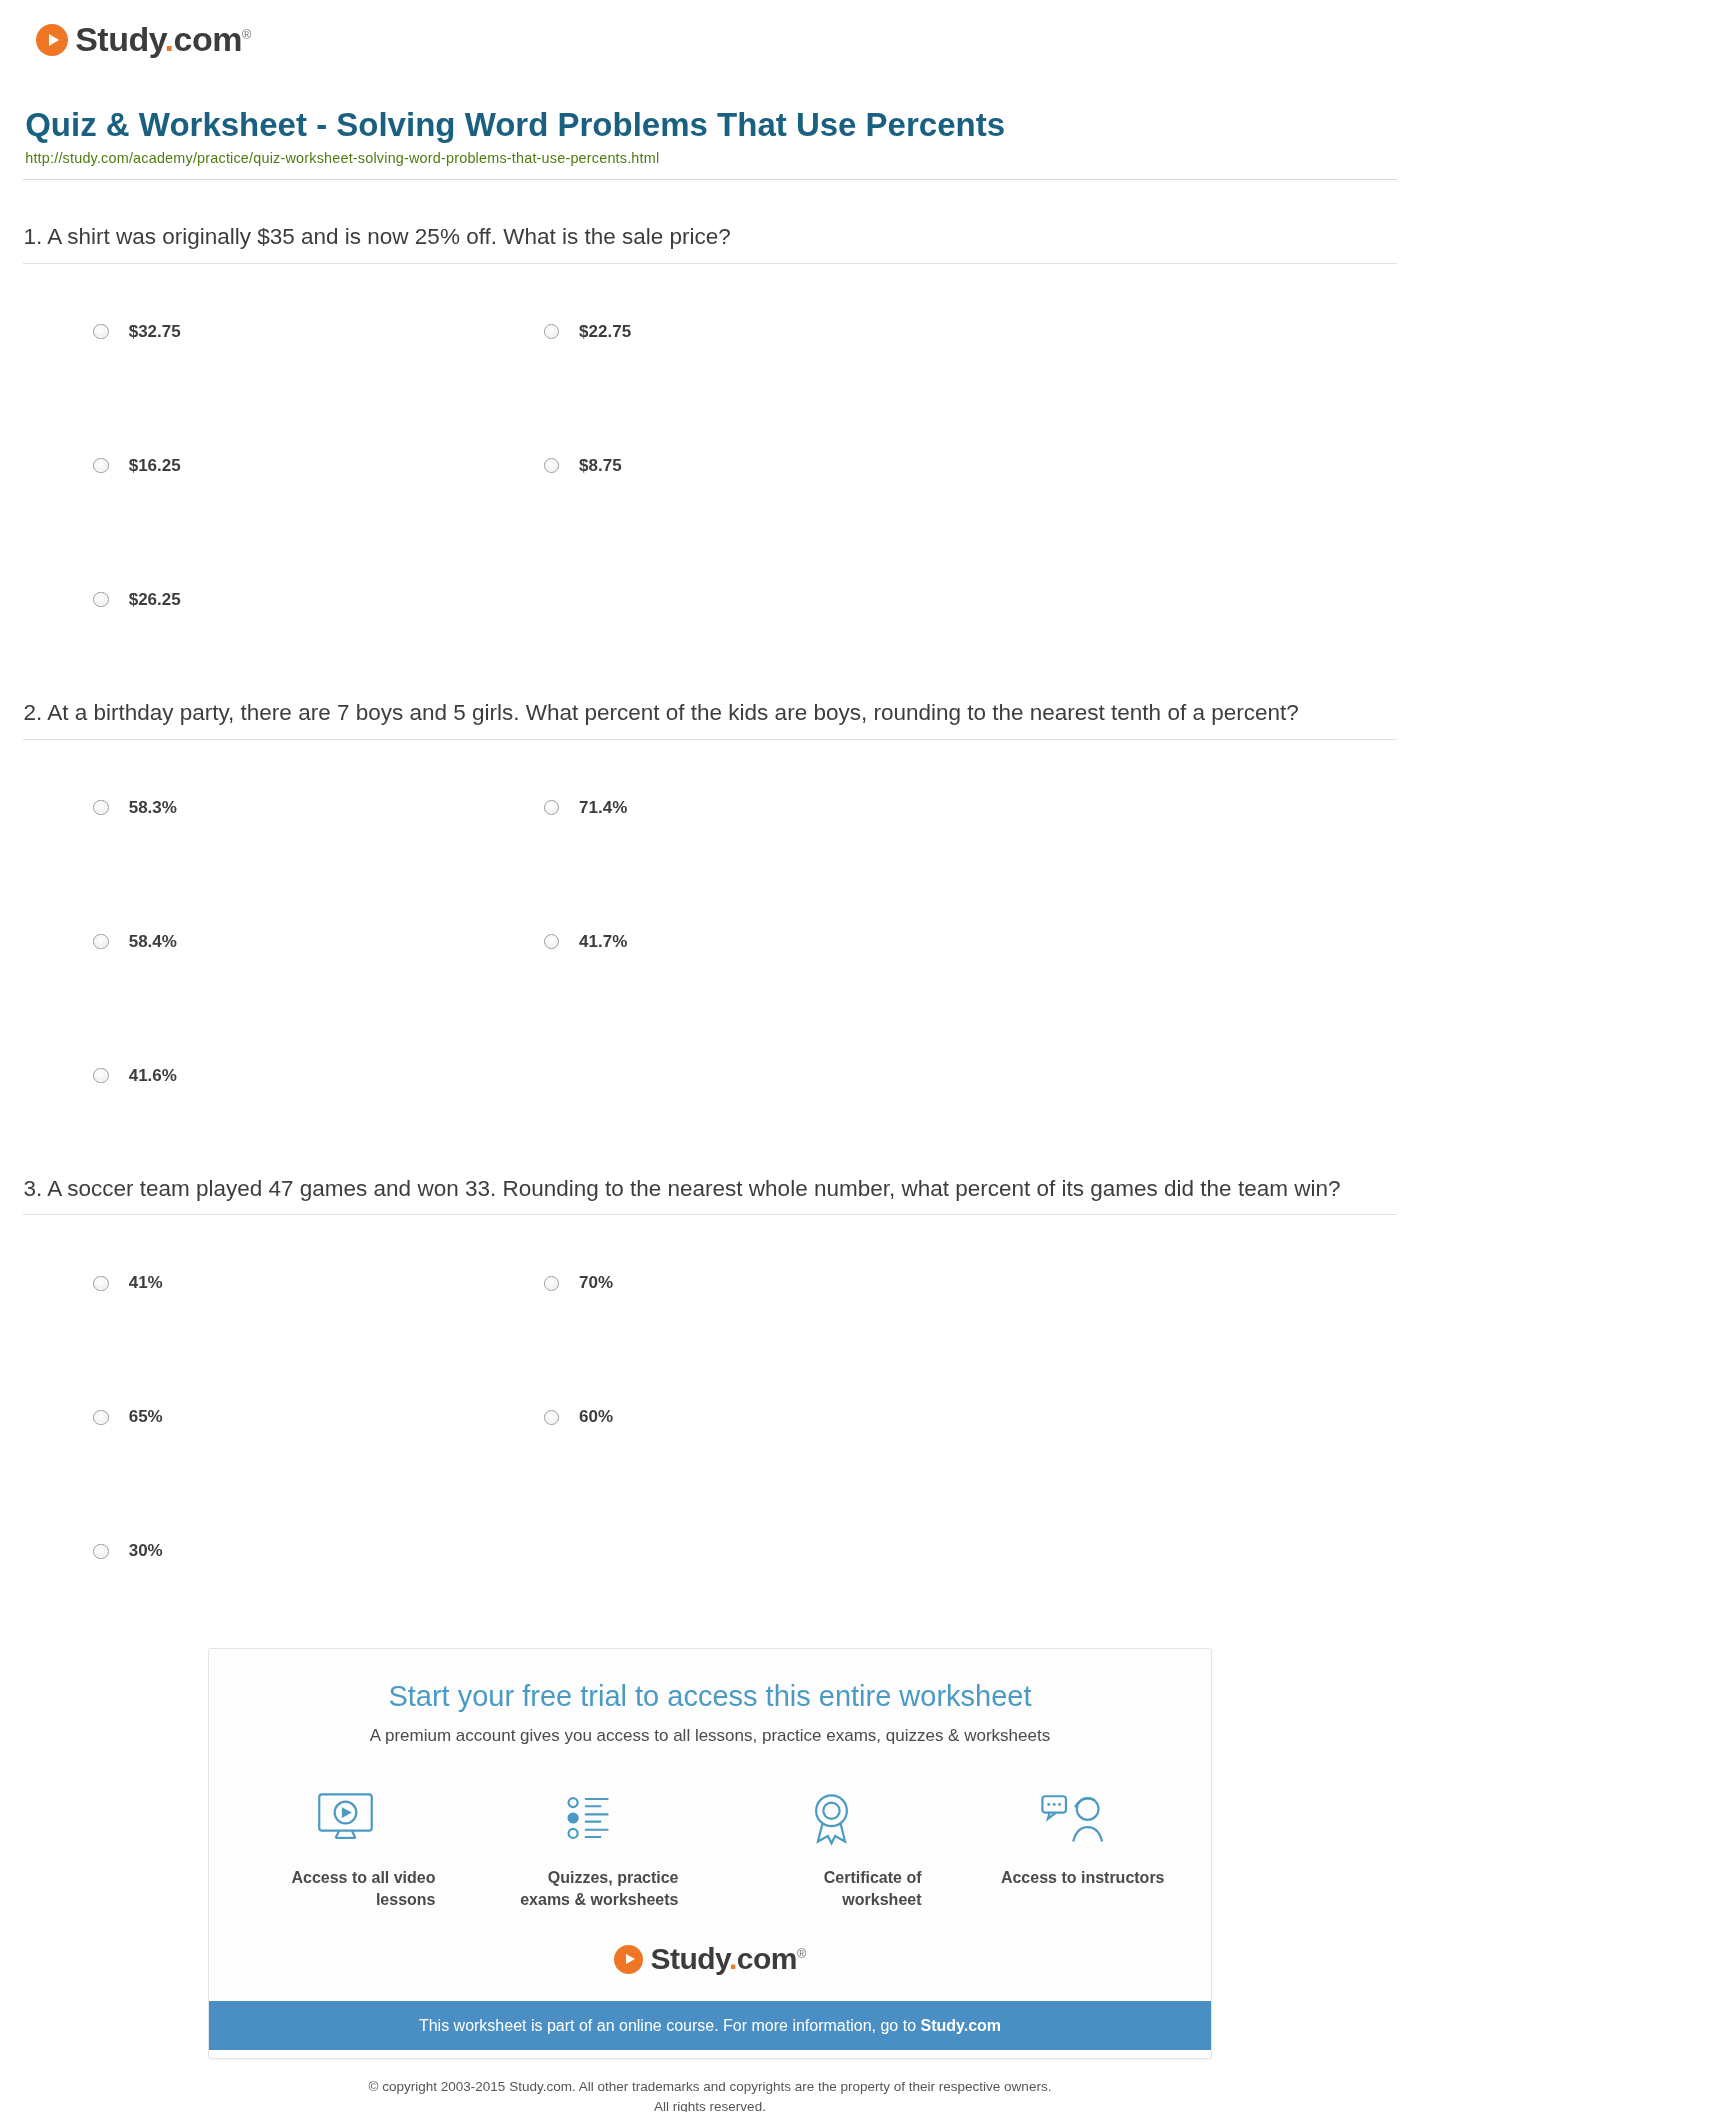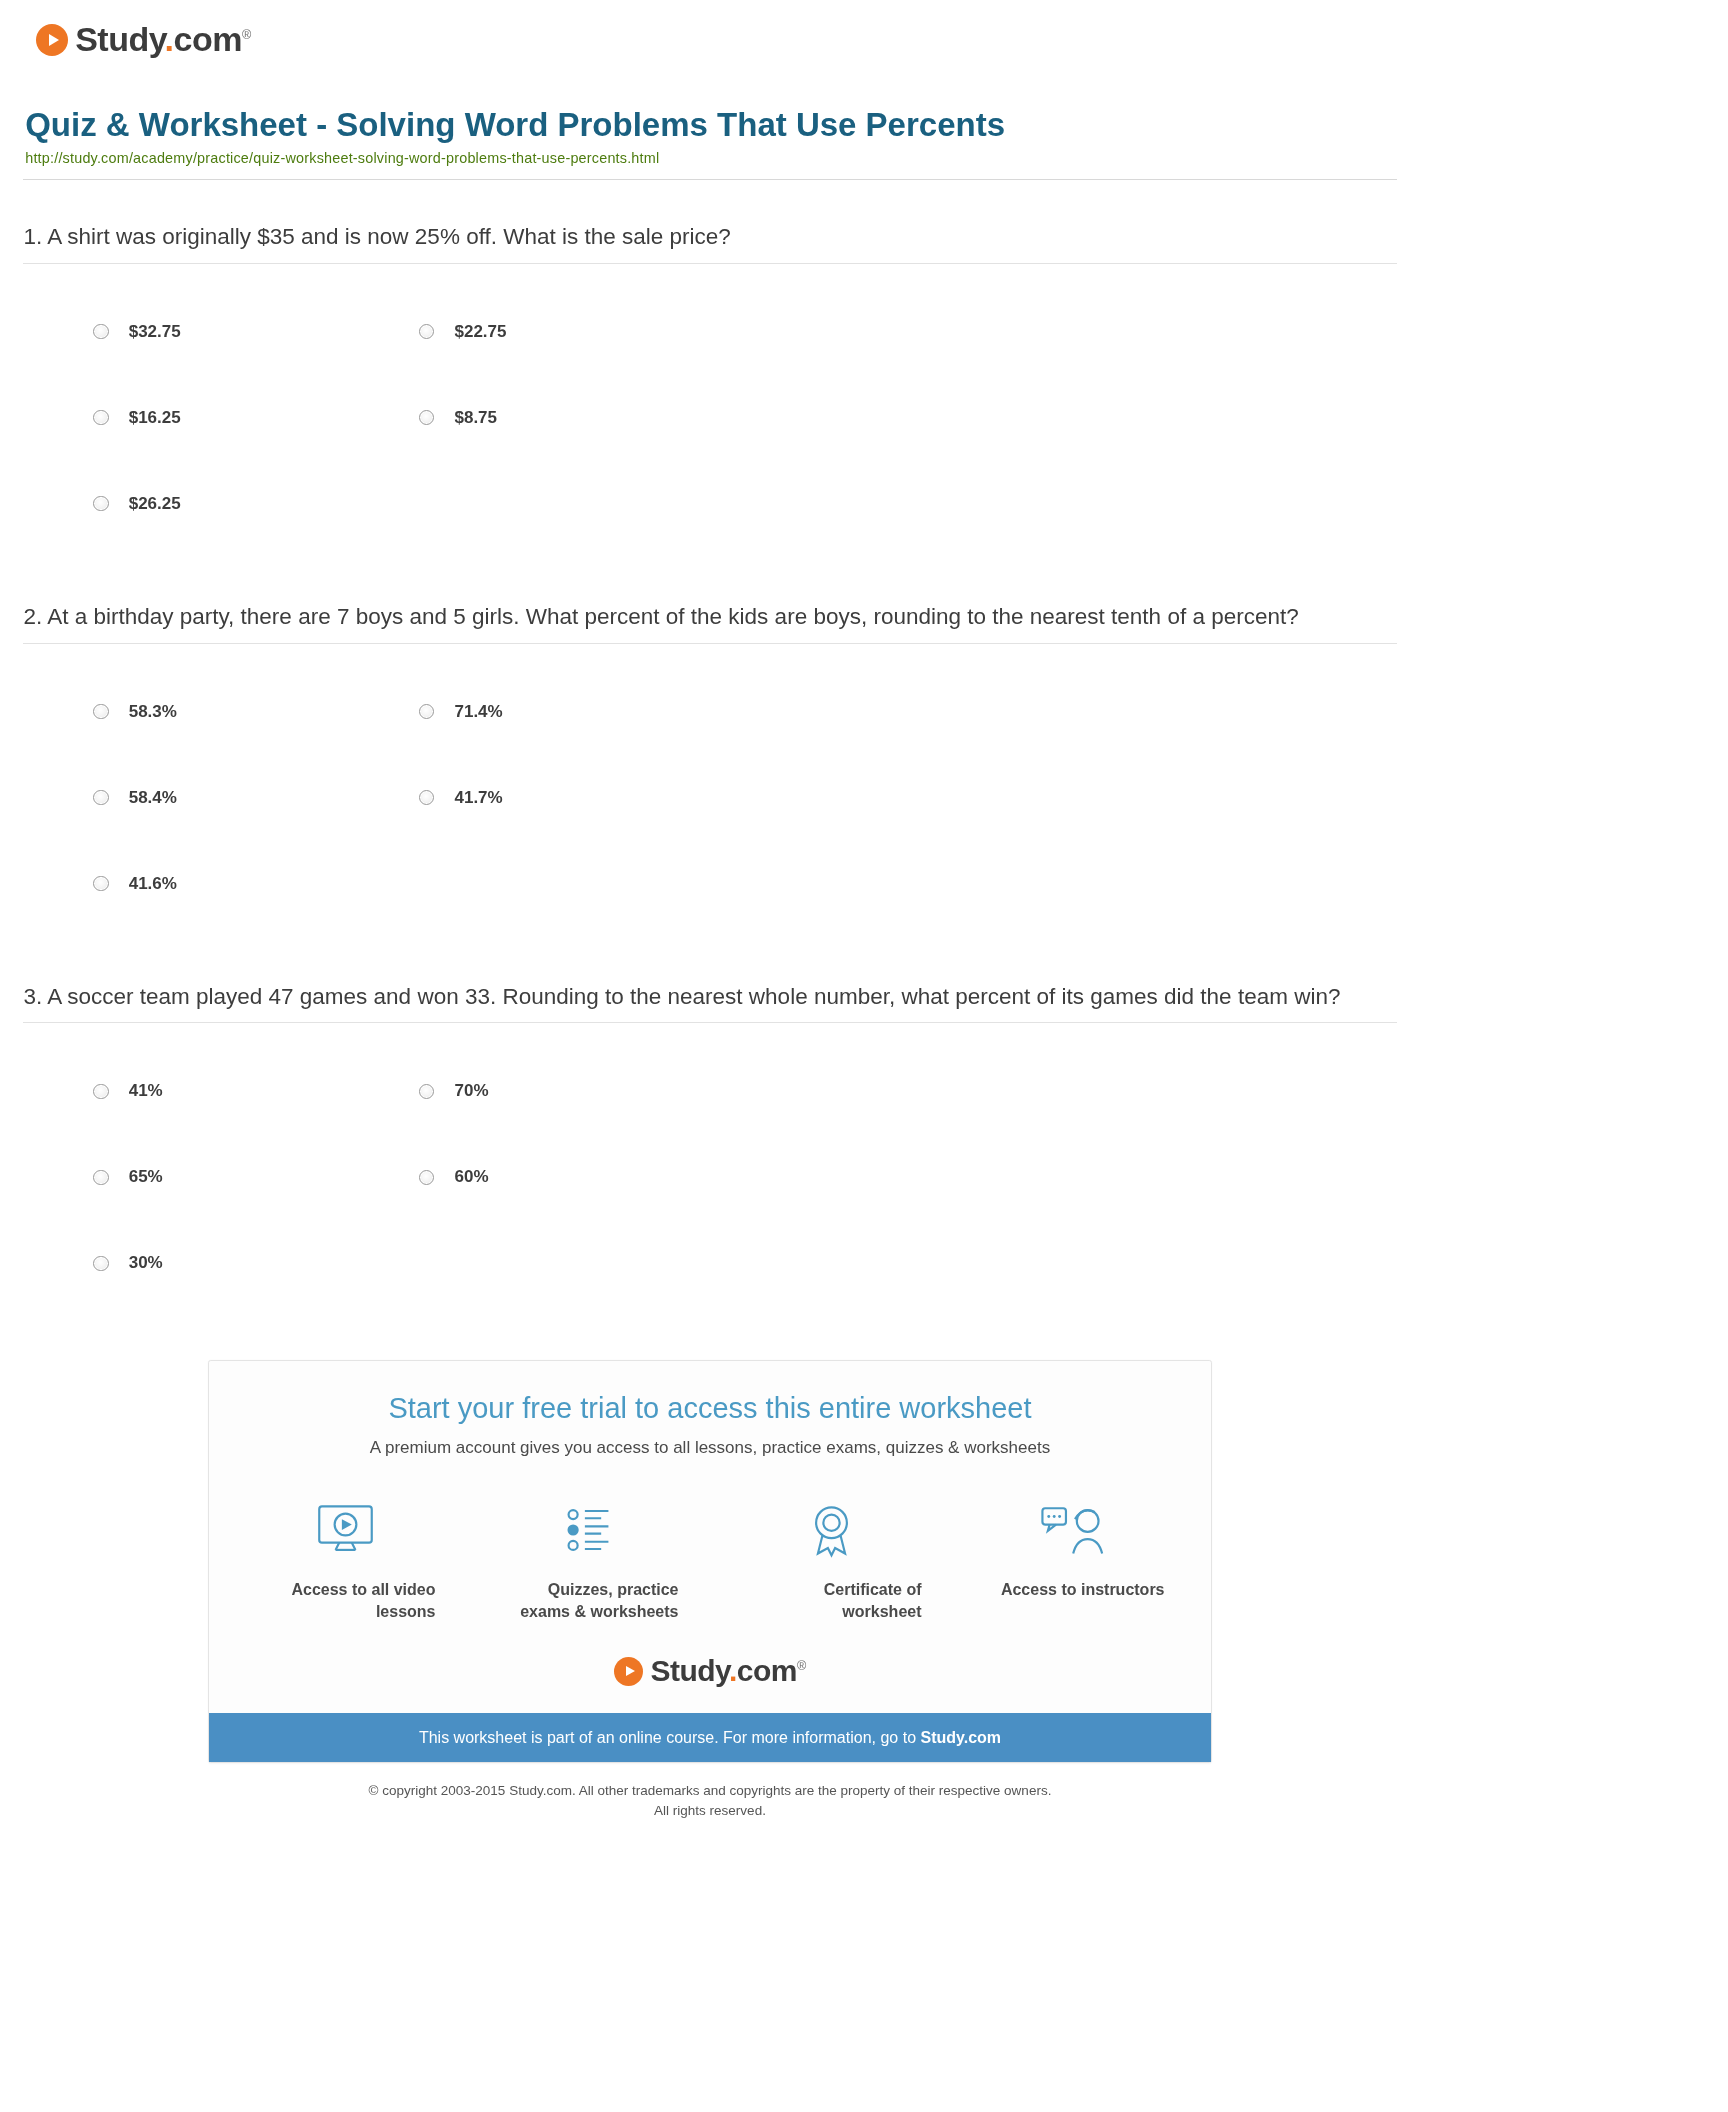--- a/index.html
+++ b/index.html
@@ -90,26 +90,27 @@
     max-width: 1404px;
     font-weight: normal;
   }
   .q-rule {
     border: 0;
     border-top: 0.9px solid #e2e2e2;
     margin: 0 0 25px 0;
   }
   .answers {
     display: grid;
-    grid-template-columns: 1fr 1fr 1fr 1fr;
+    grid-template-columns: 1fr 1fr 1fr;
     grid-auto-flow: column;
     grid-template-rows: repeat(3, auto);
     column-gap: 0;
     row-gap: 0;
     padding-left: 70px;
+    gap: 48px;
   }
   .answer {
     display: flex;
     align-items: center;
     height: 86px;
   }
   .radio {
     width: 15.3px;
     height: 15.3px;
     border-radius: 50%;
@@ -187,21 +188,21 @@
     border-top: 5.4px solid transparent;
     border-bottom: 5.4px solid transparent;
   }
   .promo-logo-row .logo-text { font-size: 30px; }
   .promo-bar {
     background: #4a8fc4;
     color: #ffffff;
     text-align: center;
     font-size: 16px;
     padding: 15.3px 0;
-    margin: 0 -9px;
+    margin: 8px -9px;
   }
   .promo-bar b { font-weight: bold; }
   .copyright {
     text-align: center;
     font-size: 13.5px;
     color: #555555;
     line-height: 1.5;
     margin: 18px 0 36px 0;
   }
 </style>

